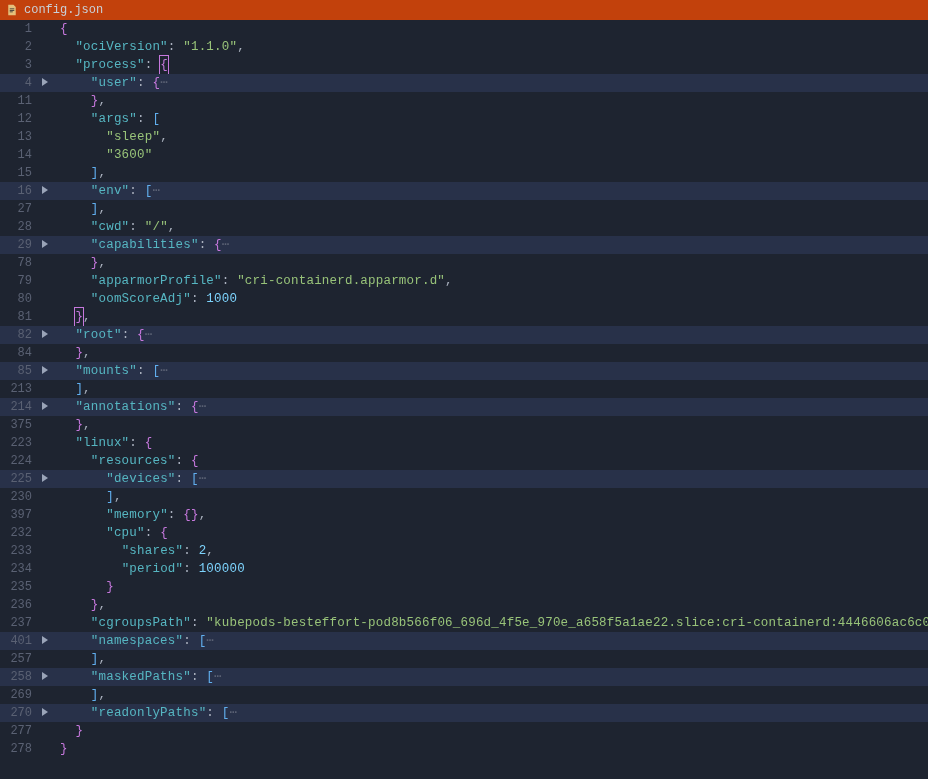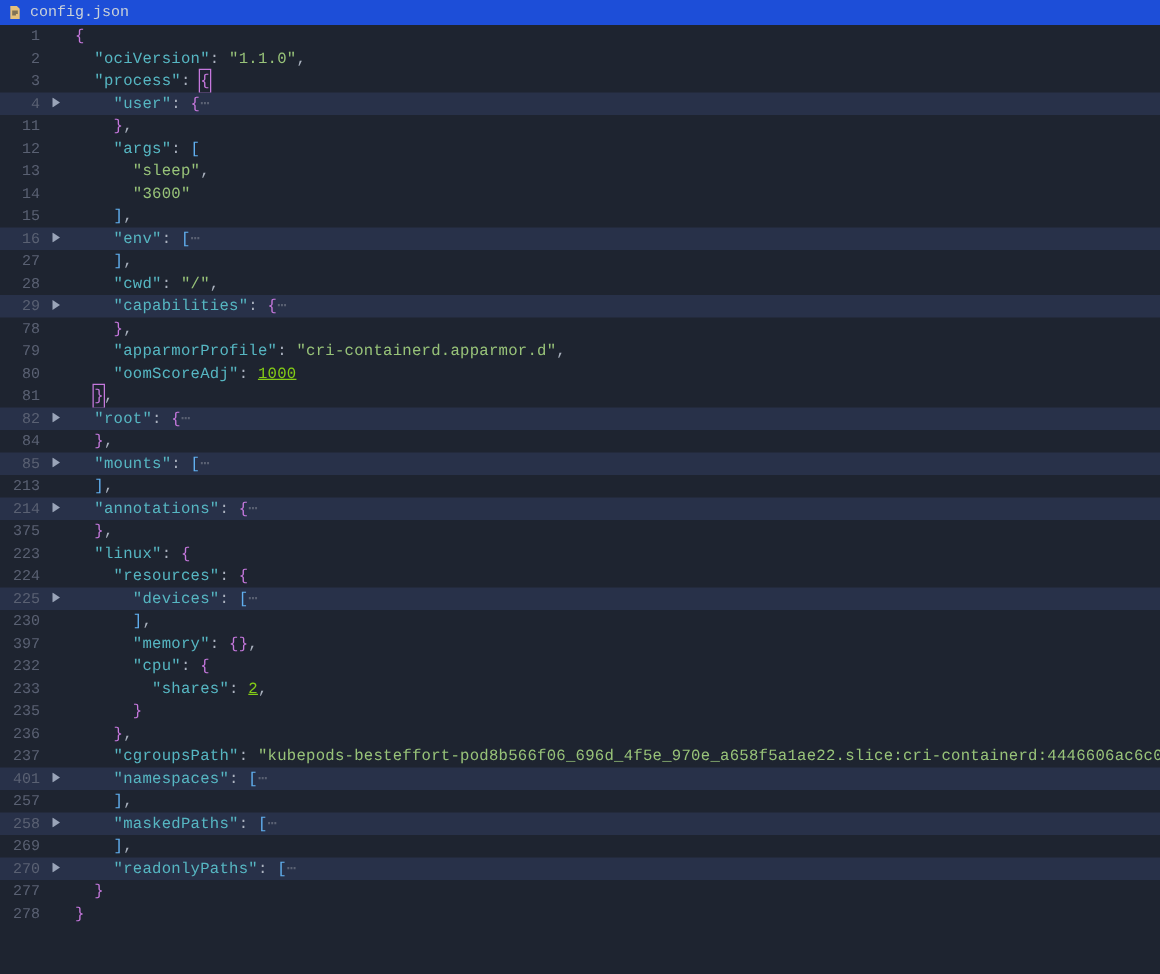--- a/index.html
+++ b/index.html
@@ -9,21 +9,21 @@
     background: #1e2430;
     font-family: Menlo, Consolas, "Courier New", monospace;
     font-size: 12px;
     color: #abb2bf;
     overflow: hidden;
   }
   .tab-bar {
     height: 20px;
     display: flex;
     align-items: center;
-    background: #1d4ed8;
+    background: #c2410c;
     padding: 0 6px;
     gap: 6px;
   }
   .tab {
     display: flex;
     align-items: center;
     gap: 6px;
     color: #c9d1d9;
     font-size: 12px;
   }
@@ -65,21 +65,21 @@
   }
   .fold-col.clickable { cursor: pointer; }
   .code {
     white-space: pre;
     padding-left: 6px;
     font-size: 12.5px;
     letter-spacing: 0.2px;
   }
   .tok-key   { color: #56b6c2; }
   .tok-str   { color: #98c379; }
-  .tok-num   { color: #84cc16; text-decoration: underline; }
+  .tok-num   { color: #7dd3fc; }
   .tok-punc  { color: #abb2bf; }
   .tok-brace { color: #c678dd; }
   .tok-brack { color: #61afef; }
   .tok-ell   { color: #5a6173; }
   .cursor-box {
     outline: 1px solid #c678dd;
     display: inline-block;
     padding: 0 0;
   }
 </style>
@@ -257,20 +257,25 @@
       <div class="gutter">232</div>
       <div class="fold-col"></div>
       <div class="code"><span>      </span><span class="tok-key">"cpu"</span><span class="tok-punc">: </span><span class="tok-brace">{</span></div>
     </div>
     <div class="line">
       <div class="gutter">233</div>
       <div class="fold-col"></div>
       <div class="code"><span>        </span><span class="tok-key">"shares"</span><span class="tok-punc">: </span><span class="tok-num">2</span><span class="tok-punc">,</span></div>
     </div>
     <div class="line">
+      <div class="gutter">234</div>
+      <div class="fold-col"></div>
+      <div class="code"><span>        </span><span class="tok-key">"period"</span><span class="tok-punc">: </span><span class="tok-num">100000</span></div>
+    </div>
+    <div class="line">
       <div class="gutter">235</div>
       <div class="fold-col"></div>
       <div class="code"><span>      </span><span class="tok-brace">}</span></div>
     </div>
     <div class="line">
       <div class="gutter">236</div>
       <div class="fold-col"></div>
       <div class="code"><span>    </span><span class="tok-brace">}</span><span class="tok-punc">,</span></div>
     </div>
     <div class="line">

